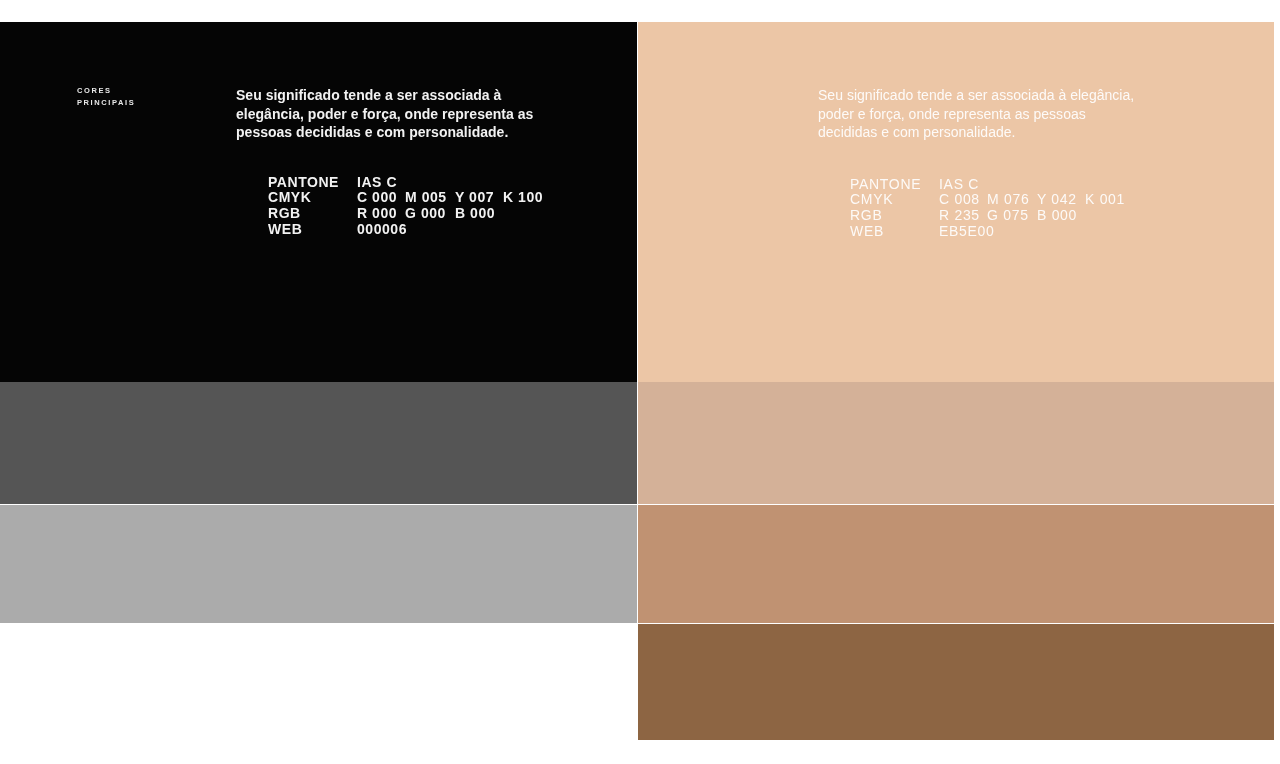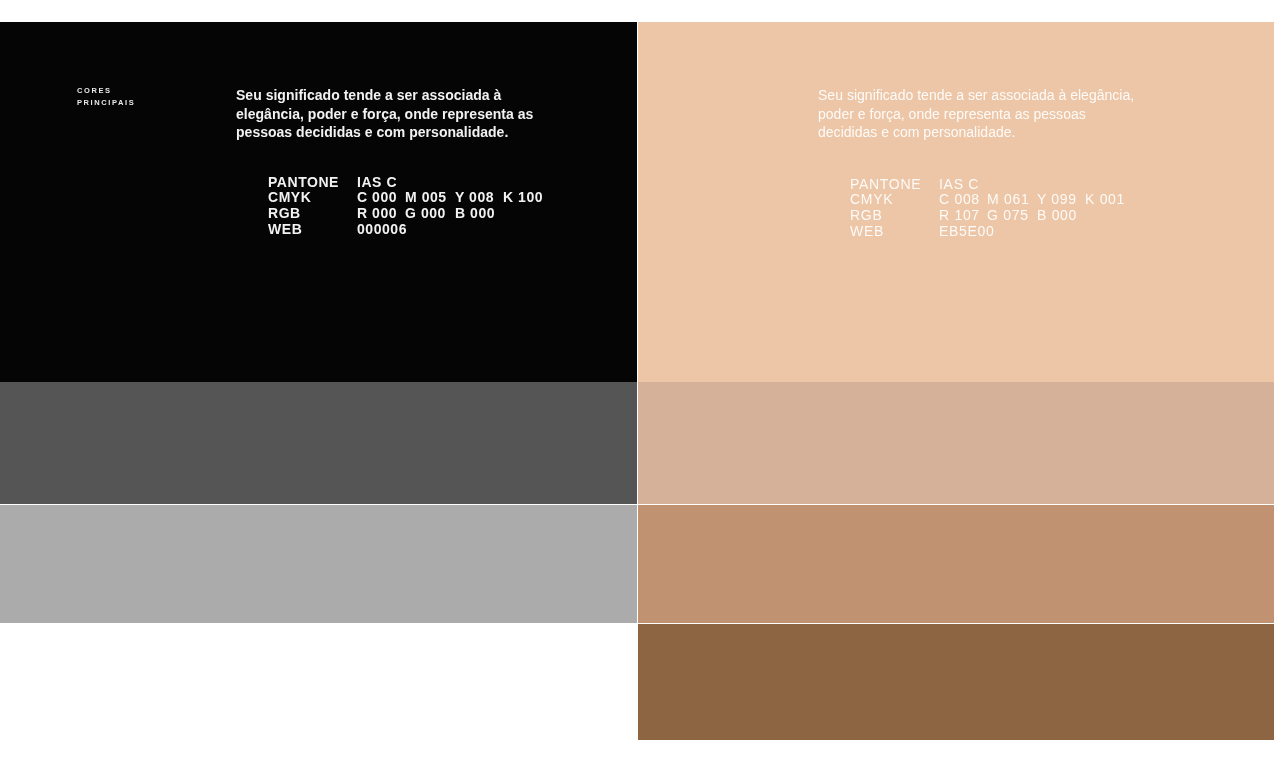--- a/index.html
+++ b/index.html
@@ -151,21 +151,21 @@
         <div class="spec-val">
           <span class="c1">IAS C</span>
         </div>
       </div>
 
       <div class="spec-row">
         <div class="spec-key">CMYK</div>
         <div class="spec-val">
           <span class="c1">C 000</span>
           <span class="c2">M 005</span>
-          <span class="c3">Y 008</span>
+          <span class="c3">Y 007</span>
           <span class="c4">K 100</span>
         </div>
       </div>
 
       <div class="spec-row">
         <div class="spec-key">RGB</div>
         <div class="spec-val">
           <span class="c1">R 000</span>
           <span class="c2">G 000</span>
           <span class="c3">B 000</span>
@@ -197,30 +197,30 @@
         <div class="spec-key">PANTONE</div>
         <div class="spec-val">
           <span class="c1">IAS C</span>
         </div>
       </div>
 
       <div class="spec-row">
         <div class="spec-key">CMYK</div>
         <div class="spec-val">
           <span class="c1">C 008</span>
-          <span class="c2">M 061</span>
-          <span class="c3">Y 099</span>
+          <span class="c2">M 076</span>
+          <span class="c3">Y 042</span>
           <span class="c4">K 001</span>
         </div>
       </div>
 
       <div class="spec-row">
         <div class="spec-key">RGB</div>
         <div class="spec-val">
-          <span class="c1">R 107</span>
+          <span class="c1">R 235</span>
           <span class="c2">G 075</span>
           <span class="c3">B 000</span>
         </div>
       </div>
 
       <div class="spec-row">
         <div class="spec-key">WEB</div>
         <div class="spec-val">
           <span class="c1">EB5E00</span>
         </div>

